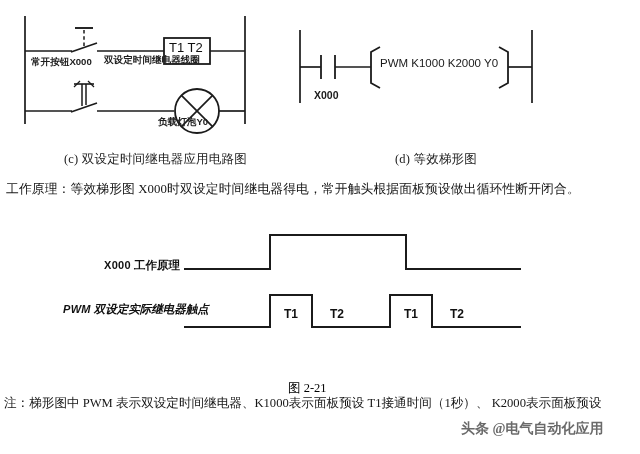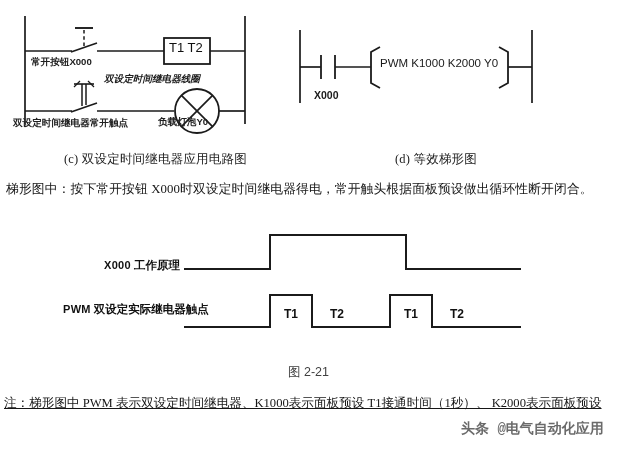--- a/index.html
+++ b/index.html
@@ -37,33 +37,33 @@
   .bodytext {
     position: absolute;
     font-family: "Liberation Serif", "DejaVu Serif", serif;
     font-size: 12.8px;
     color: #161616;
     white-space: nowrap;
     letter-spacing: 0.1px;
   }
   .figlabel {
     position: absolute;
-    font-family: Liberation Sans, sans-serif;
+    font-family: Liberation Serif, serif;
     font-size: 12.5px;
-    color: #404040;
-    white-space: nowrap;
+    color: #000000;
+    white-space: nowrap;
+    margin-top: 16px;
   }
   .notetext {
     position: absolute;
     font-family: "Liberation Serif", "DejaVu Serif", serif;
     font-size: 12.6px;
     color: #161616;
     white-space: nowrap;
     letter-spacing: 0px;
-    text-decoration: underline;
   }
 
   
   .sch-label {
     position: absolute;
     font-family: "Liberation Sans", "DejaVu Sans", sans-serif;
     font-size: 9.6px;
     font-weight: 700;
     color: #202020;
     white-space: nowrap;
@@ -114,21 +114,21 @@
     font-family: "Liberation Sans", "DejaVu Sans", sans-serif;
     font-size: 12px;
     font-weight: 700;
     color: #111;
     white-space: nowrap;
   }
 
   
   .watermark {
     position: absolute;
-    font-family: Liberation Mono, monospace;
+    font-family: Liberation Serif, serif;
     font-size: 14px;
     font-weight: 700;
     color: #4a4a4a;
     opacity: 0.82;
     white-space: nowrap;
   }
 </style>
 </head>
 <body>
 
@@ -174,23 +174,22 @@
         <line x1="198.6" y1="87.4" x2="167.4" y2="118.6" stroke-width="1.7"></line>
         <line x1="205" y1="103" x2="231" y2="103"></line>
       </g>
     </svg>
 
     <div class="box-text" style="left:155px; top:32px;">T1 T2</div>
   </div>
 
   <div class="sch-label" style="left:31px; top:56px;">常开按钮X000</div>
 
-  <div class="sch-label" style="left:104px; top:73px;font-style:italic;">双设定时间继电器线圈</div>
-
-  <div class="sch-label" style="left:13px; top:117px;">双设定时间继电器常开触点</div>
+  <div class="sch-label" style="left:104px; top:54px;">双设定时间继电器线圈</div>
+
 
   <div class="sch-label" style="left:158px; top:116px;">负载灯泡Y0</div>
 
   <div class="abs" style="left:292px; top:25px; width:250px; height:90px;">
     <svg width="250" height="90" viewBox="0 0 250 90">
       <g stroke="#1b1b1b" fill="none" stroke-width="1.7">
 
         <line x1="8" y1="5" x2="8" y2="78"></line>
 
         <line x1="240" y1="5" x2="240" y2="78"></line>
@@ -212,40 +211,40 @@
   </div>
 
   <div class="ladder-text" style="left:380px; top:57px;">PWM K1000 K2000 Y0</div>
 
   <div class="ladder-addr" style="left:314px; top:89px;">X000</div>
 
   <div class="caption" style="left:395px; top:151px;">(d)  等效梯形图</div>
 
   <div class="caption" style="left:64px; top:151px;">(c)  双设定时间继电器应用电路图</div>
 
-  <div class="bodytext" style="left:6px; top:181px;">梯形图中：按下常开按钮 X000时双设定时间继电器得电，常开触头根据面板预设做出循环性断开闭合。</div>
+  <div class="bodytext" style="left:6px; top:181px;">工作原理：等效梯形图 X000时双设定时间继电器得电，常开触头根据面板预设做出循环性断开闭合。</div>
 
   <div class="abs" style="left:176px; top:226px; width:360px; height:105px;">
     <svg width="360" height="105" viewBox="0 0 360 105">
       <g stroke="#1b1b1b" fill="none" stroke-width="2">
 
         <path d="M 8 43 L 94 43 L 94 9 L 230 9 L 230 43 L 345 43"></path>
 
         <path d="M 8 101 L 94 101 L 94 69 L 136 69 L 136 101 L 214 101
                  L 214 69 L 256 69 L 256 101 L 345 101"></path>
       </g>
     </svg>
   </div>
 
   <div class="wave-label" style="left:104px; top:258px;">
     <b>X000</b>
     <span class="cn">工作原理</span>
   </div>
 
-  <div class="wave-label" style="left:63px; top:302px;">
+  <div class="wave-label" style="left:63px; top:302px;font-style:italic;">
     <b>PWM</b>
     <span class="cn">双设定实际继电器触点</span>
   </div>
 
   <div class="t-mark" style="left:284px; top:307px;">T1</div>
   <div class="t-mark" style="left:330px; top:307px;">T2</div>
   <div class="t-mark" style="left:404px; top:307px;">T1</div>
   <div class="t-mark" style="left:450px; top:307px;">T2</div>
 
   <div class="figlabel" style="left:288px; top:364px;">图 2-21</div>

